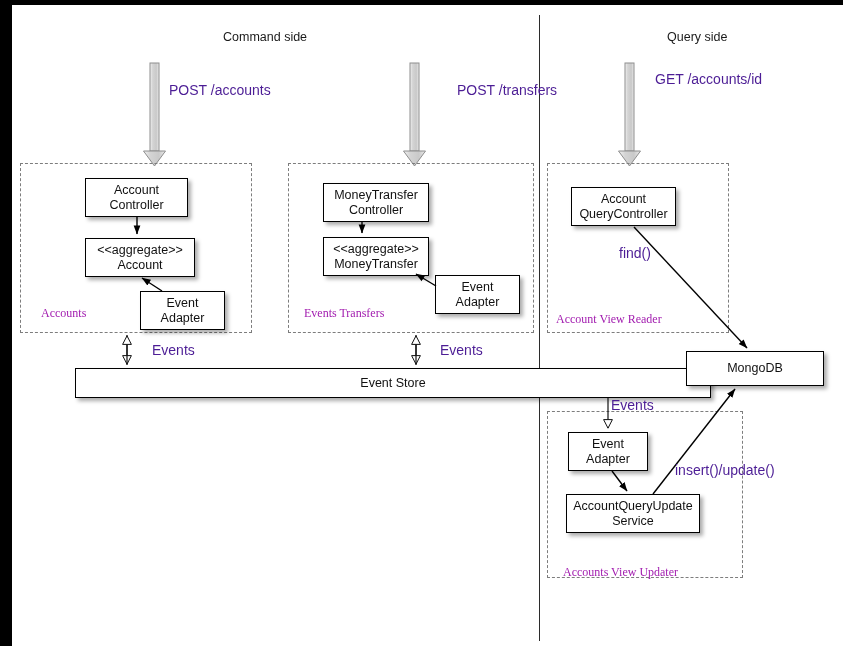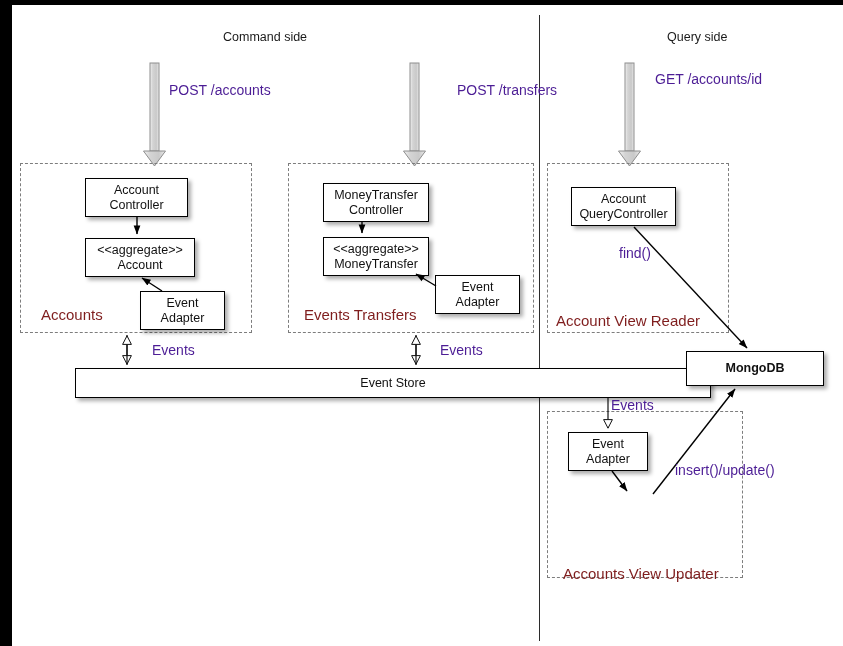--- a/index.html
+++ b/index.html
@@ -13,21 +13,21 @@
   .canvas{position:absolute;left:12px;top:5px;width:831px;height:641px;background:#fff;}
 
   
   .divider{position:absolute;background:#2b2b2b;width:1px;}
 
   
   .side-title{position:absolute;font-size:12.5px;color:#1a1a1a;white-space:nowrap;}
 
   
   .group{position:absolute;border:1px dashed #7d7d7d;box-sizing:border-box;background:transparent;}
-  .group-label{position:absolute;font-size:15px;color:#7f1d1d;white-space:nowrap;}
+  .group-label{position:absolute;font-size:12px;color:#a21caf;white-space:nowrap;font-family:Liberation Serif, serif;}
 
   
   .node{position:absolute;box-sizing:border-box;background:#ffffff;border:1.4px solid #000;
         display:flex;align-items:center;justify-content:center;text-align:center;
         font-size:12.5px;color:#111;line-height:15px;
         box-shadow:3px 3px 4px rgba(0,0,0,0.33);}
   .node span{display:block;}
 
   
   .edge-label{position:absolute;font-size:14px;color:#4c1d95;white-space:nowrap;background:transparent;}
@@ -143,34 +143,40 @@
       <div>
         <span>Account</span>
         <span>QueryController</span>
       </div>
     </div>
 
     <div class="node" style="left:63px;top:363px;width:636px;height:30px;">
       <span>Event Store</span>
     </div>
 
-    <div class="node" style="left:674px;top:346px;width:138px;height:35px;font-weight:bold;">
+    <div class="node" style="left:674px;top:346px;width:138px;height:35px;">
       <span>MongoDB</span>
     </div>
 
     <div class="group" style="left:535px;top:406px;width:196px;height:167px;"></div>
     <div class="group-label" style="left:551px;top:560px;">Accounts View Updater</div>
 
     <div class="node" style="left:556px;top:427px;width:80px;height:39px;">
       <div>
         <span>Event</span>
         <span>Adapter</span>
       </div>
     </div>
 
+    <div class="node" style="left:554px;top:489px;width:134px;height:39px;">
+      <div>
+        <span>AccountQueryUpdate</span>
+        <span>Service</span>
+      </div>
+    </div>
 
     <svg class="overlay">
 
       <line x1="125" y1="212" x2="125" y2="229" stroke="#000" stroke-width="1.4" marker-end="url(#solidArrow)"></line>
 
       <line x1="150" y1="286" x2="130" y2="273" stroke="#000" stroke-width="1.4" marker-end="url(#solidArrow)"></line>
 
       <line x1="350" y1="217" x2="350" y2="228" stroke="#000" stroke-width="1.4" marker-end="url(#solidArrow)"></line>
 
       <line x1="424" y1="281" x2="404" y2="269" stroke="#000" stroke-width="1.4" marker-end="url(#solidArrow)"></line>

